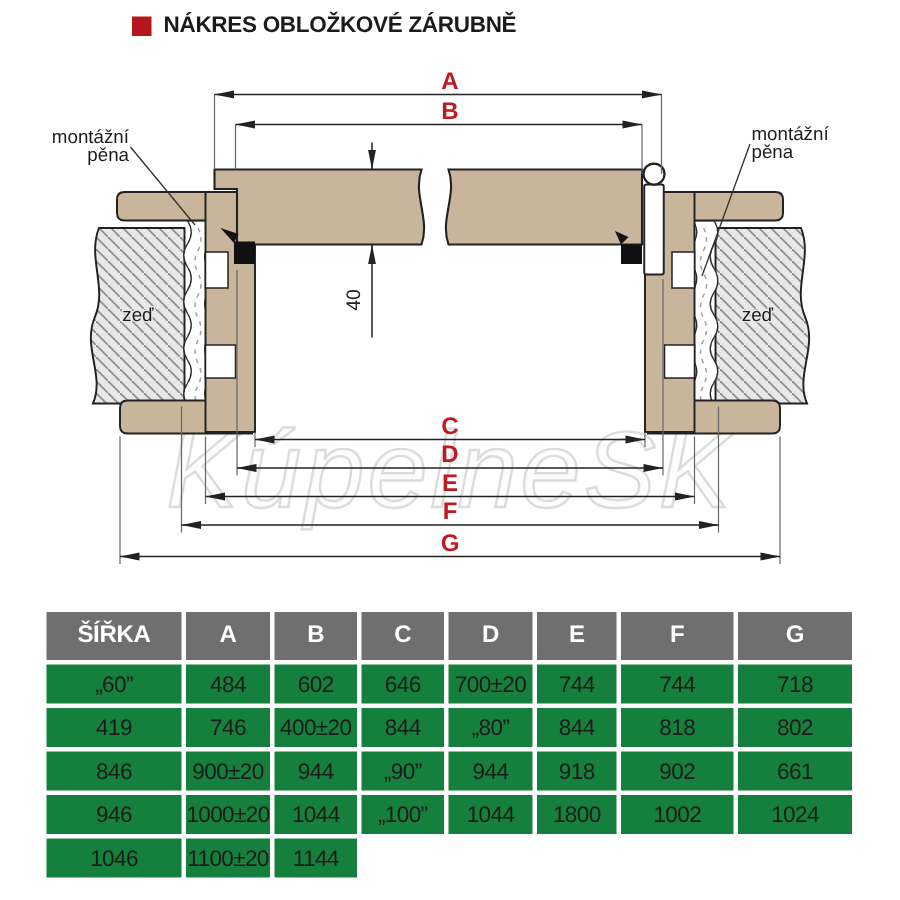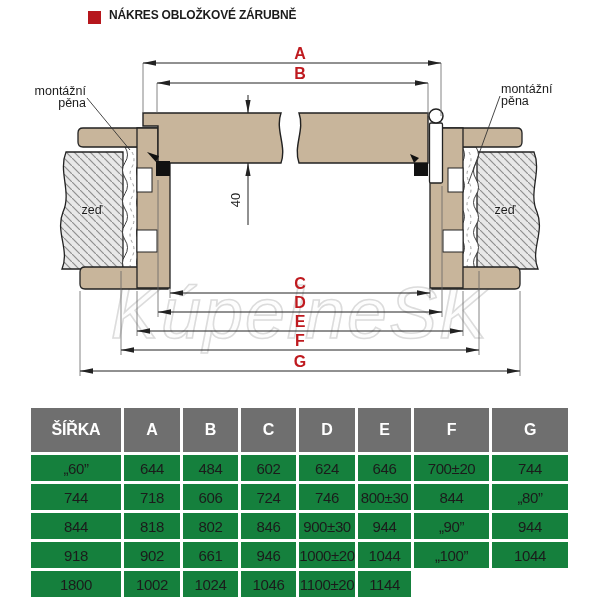--- a/index.html
+++ b/index.html
@@ -4,31 +4,31 @@
 <style>
   html,body{margin:0;padding:0;}
   body{
     width:600px;height:600px;position:relative;background:#ffffff;
     font-family:"Liberation Sans","DejaVu Sans",sans-serif;color:#1b1b1b;
     overflow:hidden;
   }
   
   .title-row{position:absolute;left:88px;top:8px;display:flex;align-items:flex-start;gap:8px;}
   .title-marker{width:13px;height:13px;background:#b6161c;margin-top:3px;flex:0 0 auto;}
-  .page-title{font-size:12px;font-weight:bold;letter-spacing:-0.2px;white-space:nowrap;}
+  .page-title{font-size:15px;font-weight:bold;letter-spacing:-0.2px;white-space:nowrap;}
   
   .diagram{position:absolute;left:0;top:38px;width:600px;height:365px;}
   
   .spec-table{
     position:absolute;left:31px;top:408px;
     display:grid;grid-template-columns:90px 56px 55px 55px 56px 53px 75px 76px;
     gap:3px;
   }
   .th{
-    background:#6f6f6f;color:#ffffff;height:44px;
+    background:#6f6f6f;color:#ffffff;height:32px;
     display:flex;align-items:center;justify-content:center;
     font-size:16px;font-weight:bold;letter-spacing:-0.2px;
   }
   .td{
     background:#15803d;height:26px;
     display:flex;align-items:center;justify-content:center;
     font-size:15px;letter-spacing:-0.4px;color:#1b1b1b;
   }
 </style>
 </head>
@@ -166,42 +166,39 @@
   <div class="th">ŠÍŘKA</div>
   <div class="th">A</div>
   <div class="th">B</div>
   <div class="th">C</div>
   <div class="th">D</div>
   <div class="th">E</div>
   <div class="th">F</div>
   <div class="th">G</div>
 
   <div class="td">„60”</div>
-  <div class="td">644</div>
   <div class="td">484</div>
   <div class="td">602</div>
-  <div class="td">624</div>
   <div class="td">646</div>
   <div class="td">700±20</div>
   <div class="td">744</div>
 
   <div class="td">744</div>
   <div class="td">718</div>
-  <div class="td">606</div>
-  <div class="td">724</div>
+  <div class="td">419</div>
   <div class="td">746</div>
-  <div class="td">800±30</div>
+  <div class="td">400±20</div>
   <div class="td">844</div>
 
   <div class="td">„80”</div>
   <div class="td">844</div>
   <div class="td">818</div>
   <div class="td">802</div>
   <div class="td">846</div>
-  <div class="td">900±30</div>
+  <div class="td">900±20</div>
   <div class="td">944</div>
 
   <div class="td">„90”</div>
   <div class="td">944</div>
   <div class="td">918</div>
   <div class="td">902</div>
   <div class="td">661</div>
   <div class="td">946</div>
   <div class="td">1000±20</div>
   <div class="td">1044</div>

